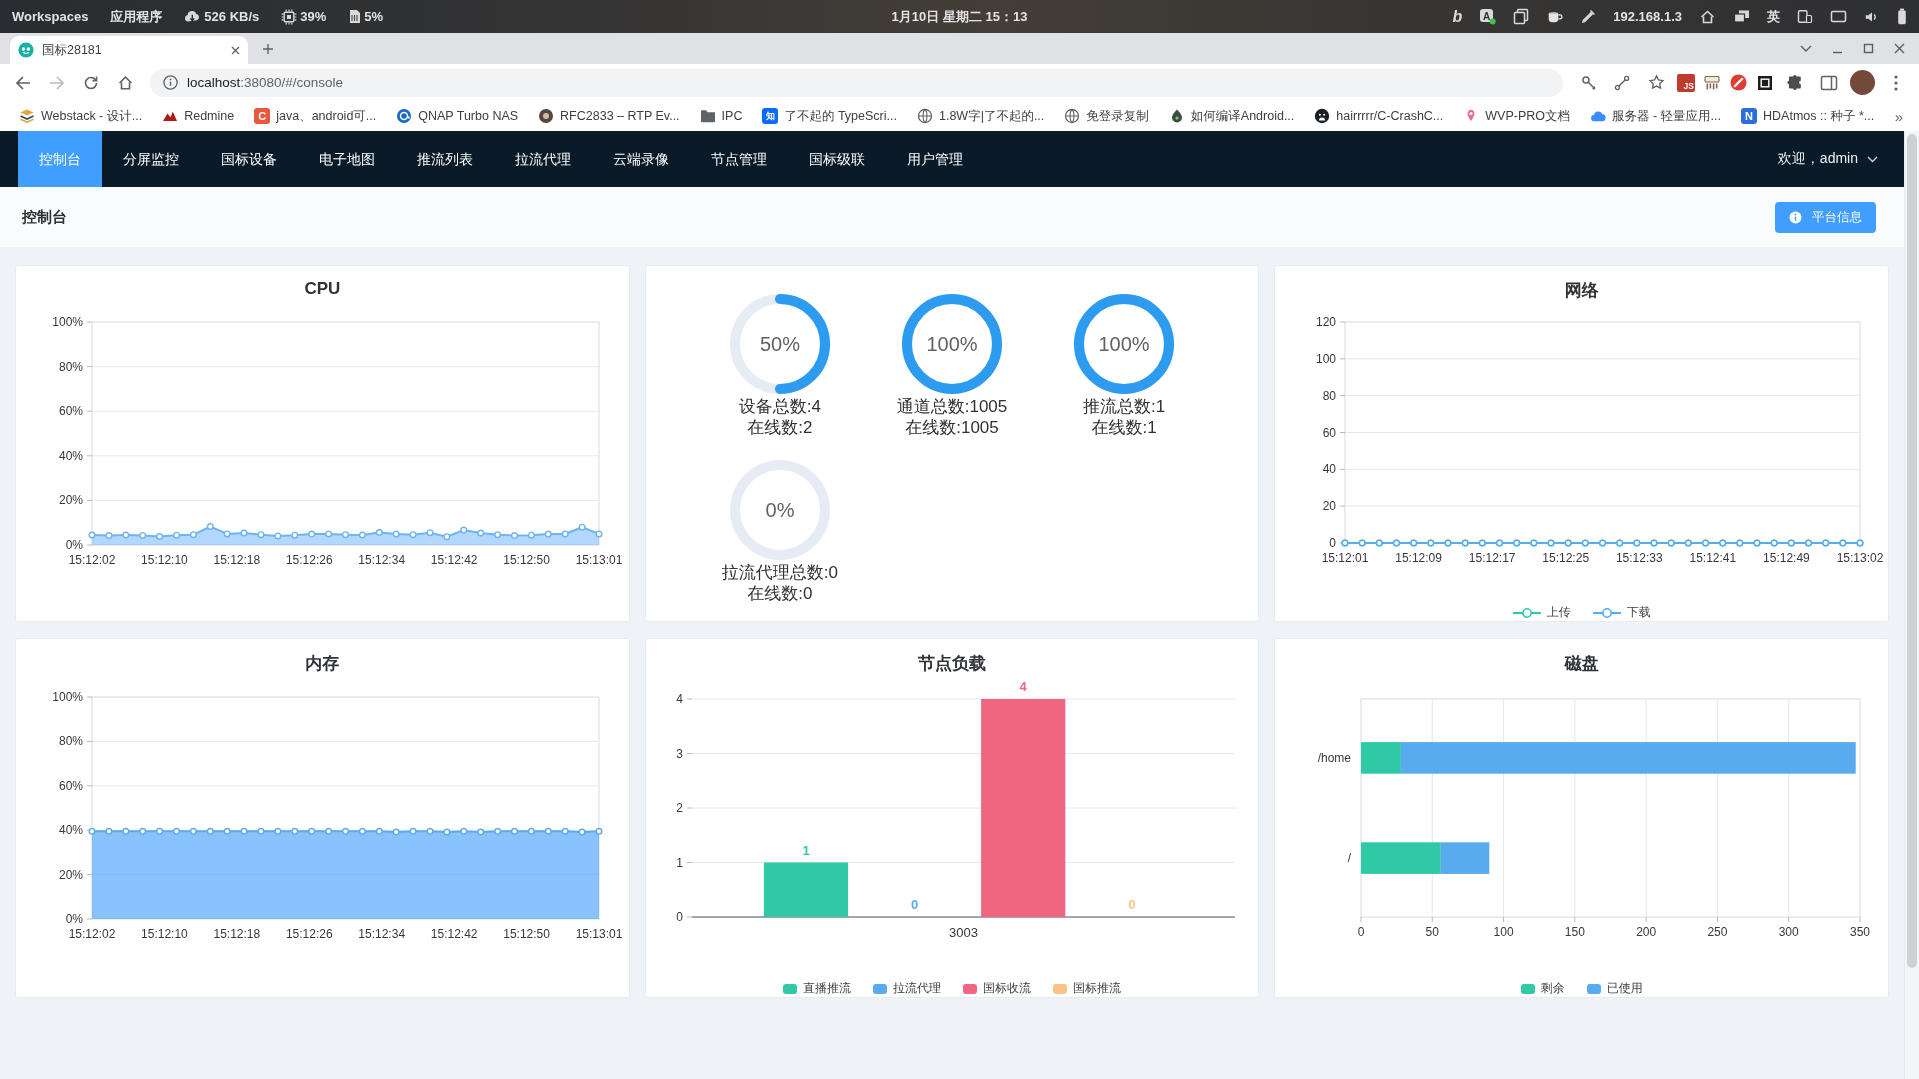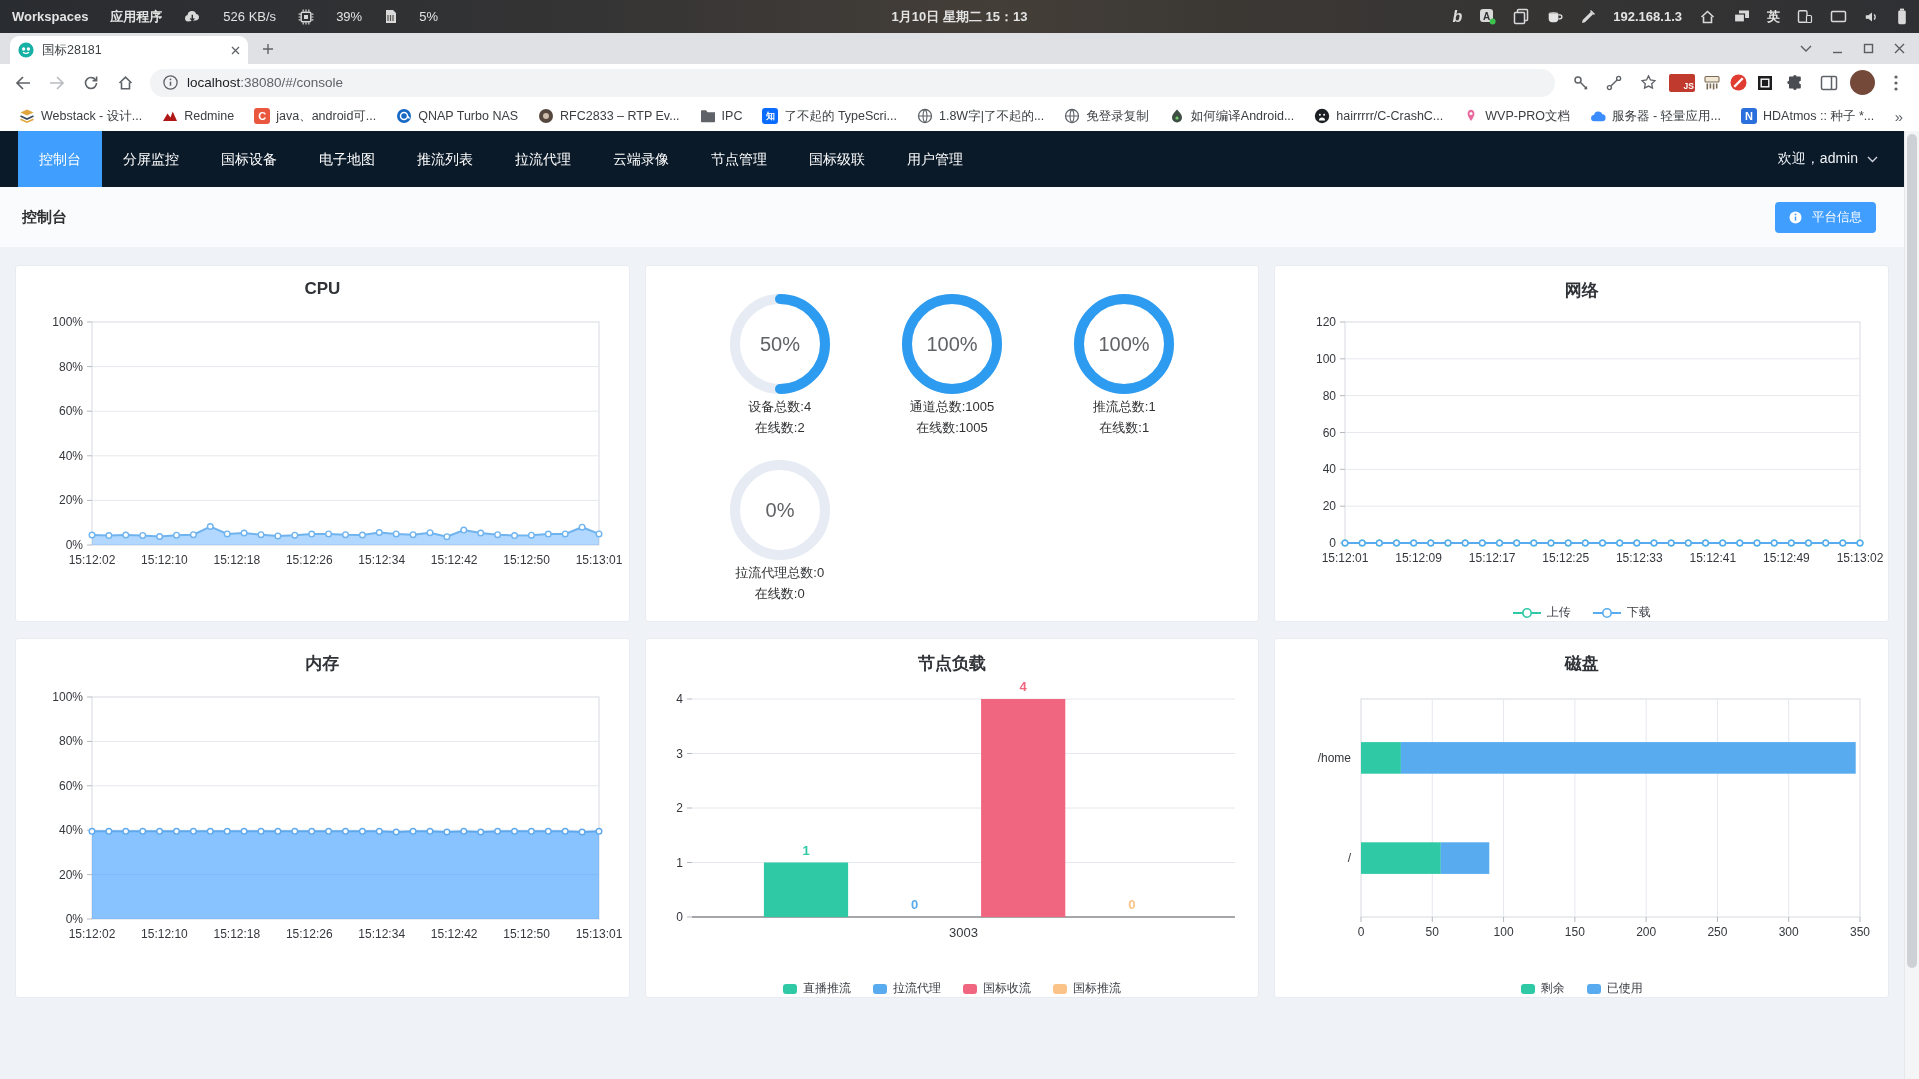--- a/index.html
+++ b/index.html
@@ -5,37 +5,37 @@
   html,body{margin:0;padding:0;}
   body{width:1919px;height:1079px;overflow:hidden;font-family:"Liberation Sans","DejaVu Sans",sans-serif;background:#eff2f6;}
   .screen{width:1919px;height:1079px;display:flex;flex-direction:column;}
 
   
   .system-bar{height:33px;flex:0 0 33px;display:flex;align-items:center;position:relative;
     background:linear-gradient(90deg,#292c30 0%,#333334 28%,#443e38 52%,#3b3834 64%,#2f3033 100%);
     color:#e3e3e3;font-size:13px;font-weight:700;padding:0 12px;}
   .sys-left{display:flex;align-items:center;gap:22px;}
   .sys-item{cursor:default;}
-  .sys-metric{display:inline-flex;align-items:center;gap:22px;font-weight:400;}
+  .sys-metric{display:inline-flex;align-items:center;gap:3px;font-weight:700;}
   .sys-clock{position:absolute;left:50%;transform:translateX(-50%);font-weight:700;}
   .sys-right{margin-left:auto;display:flex;align-items:center;gap:17px;}
   .tray-b{font-weight:700;font-size:16px;font-style:italic;color:#dcdcdc;}
 
   
   .tab-strip{height:31px;flex:0 0 31px;background:#dfe1e5;display:flex;align-items:flex-end;padding:0 0 0 10px;}
   .tab{width:222px;height:28px;background:#fff;border-radius:9px 9px 0 0;display:flex;align-items:center;gap:8px;padding:0 8px;font-size:12.5px;color:#3c4043;}
   .tab-title{flex:1;white-space:nowrap;overflow:hidden;}
   .newtab{width:28px;height:28px;display:flex;align-items:center;justify-content:center;margin-left:6px;align-self:center;}
   .win-controls{margin-left:auto;display:flex;align-items:center;gap:20px;align-self:center;padding-right:14px;color:#5a5d61;}
   .toolbar{height:37px;flex:0 0 37px;background:#fff;display:flex;align-items:center;padding:0 10px;gap:8px;}
   .tb-btn{width:26px;height:26px;display:flex;align-items:center;justify-content:center;border-radius:50%;}
   .url-pill{flex:1;height:28px;background:#f1f3f4;border-radius:14px;display:flex;align-items:center;gap:9px;padding:0 13px;margin:0 4px;font-size:13.5px;}
   .url-host{color:#202124;}
   .url-rest{color:#5f6368;}
-  .ext-js{width:26px;height:18px;background:#c13a2e;color:#fff;font-size:8.5px;font-weight:700;display:flex;align-items:flex-end;justify-content:flex-end;padding:1px;box-sizing:border-box;border-radius:2px;}
+  .ext-js{width:18px;height:18px;background:#c13a2e;color:#fff;font-size:8.5px;font-weight:700;display:flex;align-items:flex-end;justify-content:flex-end;padding:1px;box-sizing:border-box;border-radius:2px;}
   .avatar{width:25px;height:25px;border-radius:50%;background:#74493a;display:inline-block;}
   .bookmarks{height:30px;flex:0 0 30px;background:#fff;display:flex;align-items:center;padding:0 12px;gap:6px;font-size:12.5px;color:#3c4043;}
   .bmk{display:inline-flex;align-items:center;gap:6px;padding:2px 7px;border-radius:12px;white-space:nowrap;}
   .bmk-badge{display:inline-flex;width:16px;height:16px;border-radius:3px;color:#fff;font-size:11px;font-weight:700;align-items:center;justify-content:center;}
   .bmk-overflow{margin-left:auto;color:#5f6368;font-size:15px;padding-right:4px;}
 
   
   .viewport{flex:1;display:flex;position:relative;background:#eff2f6;}
   .webpage{width:1904px;display:flex;flex-direction:column;}
   .page-scrollbar{width:15px;background:#f4f5f7;border-left:1px solid #e6e8ea;position:relative;box-sizing:border-box;}
@@ -58,21 +58,21 @@
   .chart-legend{position:absolute;bottom:0;left:0;right:0;display:flex;justify-content:center;align-items:center;gap:22px;font-size:12px;color:#3b3e43;}
   .legend-item{display:inline-flex;align-items:center;gap:6px;}
   .legend-swatch{width:14px;height:10px;border-radius:3px;display:inline-block;}
   svg text.tick{font-size:12px;fill:#34373c;font-family:"Liberation Sans","DejaVu Sans",sans-serif;}
   svg text.cat{font-size:13px;fill:#34373c;font-family:"Liberation Sans","DejaVu Sans",sans-serif;}
   svg text.vlabel{font-size:13px;font-weight:700;font-family:"Liberation Sans","DejaVu Sans",sans-serif;}
 
   .rings-grid{position:absolute;inset:0;display:grid;grid-template-columns:1fr 1fr 1fr;grid-template-rows:1fr 1fr;padding:16px 48px 8px;}
   .ring-cell{display:flex;flex-direction:column;align-items:center;padding-top:10px;}
   .ring-pct{font-size:20px;fill:#606266;font-family:"Liberation Sans","DejaVu Sans",sans-serif;}
-  .ring-label{font-size:13px;color:#303133;line-height:21px;}
+  .ring-label{font-size:17px;color:#303133;line-height:21px;}
 </style>
 </head>
 <body>
 
 <div class="screen">
 
   <div class="system-bar">
     <div class="sys-left">
       <span class="sys-item">Workspaces</span>
       <span class="sys-item">应用程序</span>

